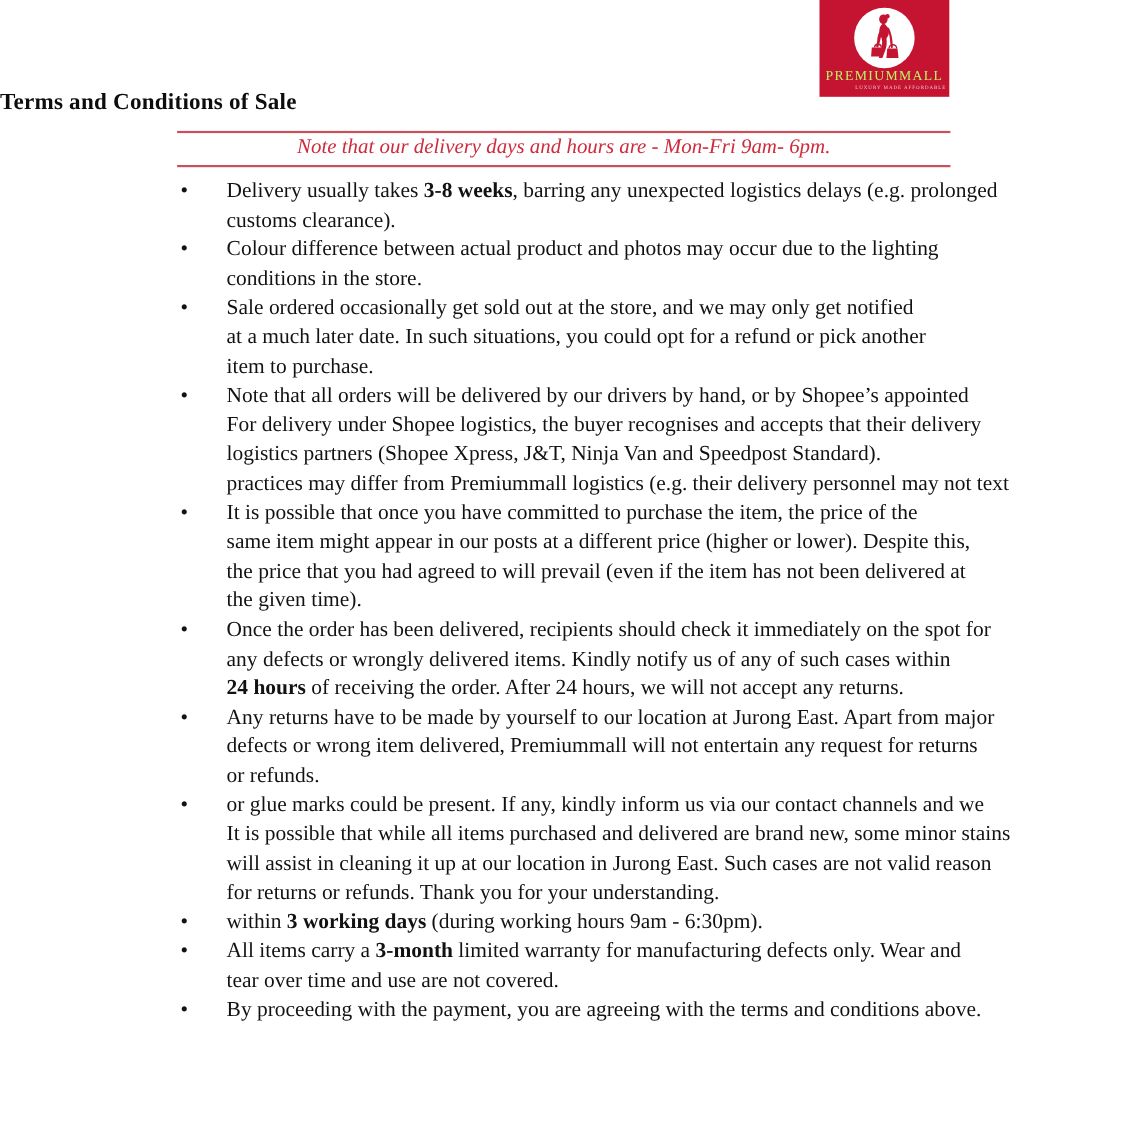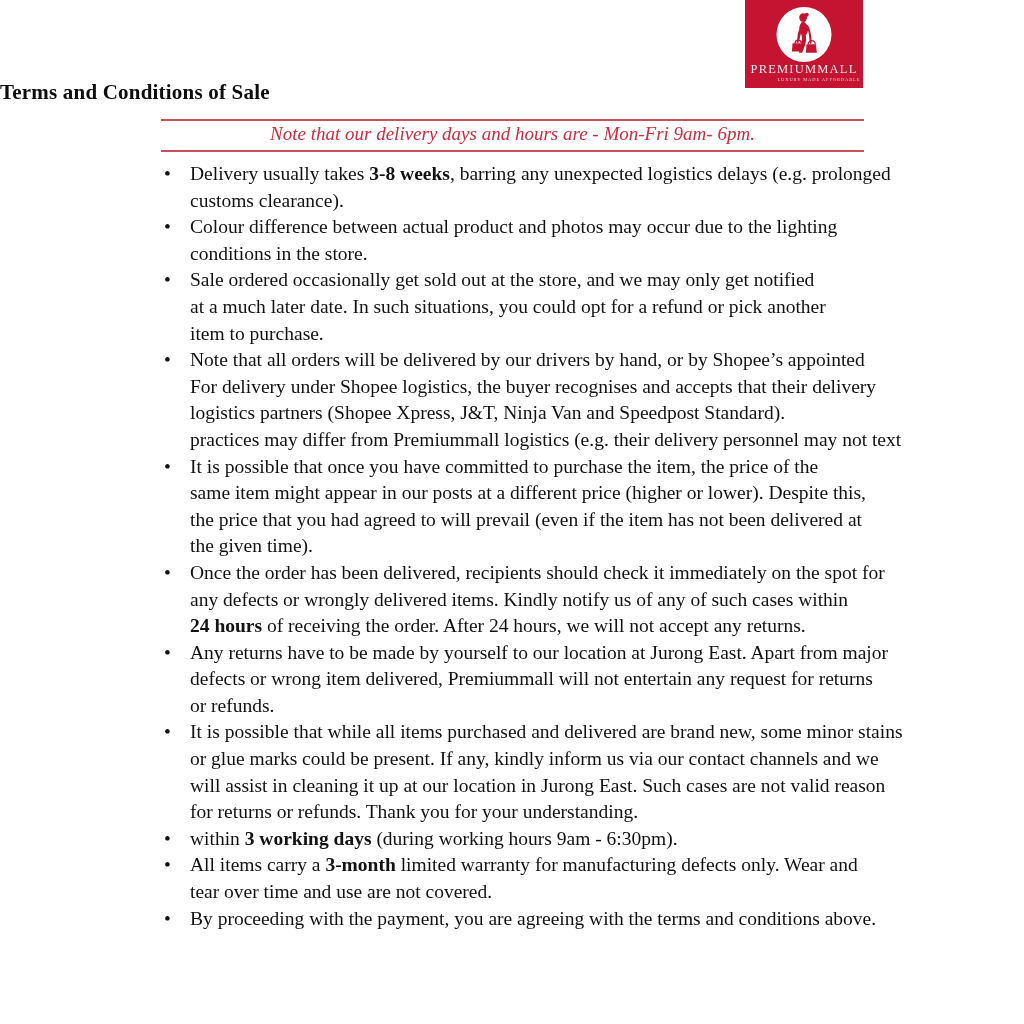--- a/index.html
+++ b/index.html
@@ -18,21 +18,21 @@
     background:var(--accent,#C41431);
     text-align:center;
   }
   .logo-circle{
     position:absolute;left:50%;top:7px;transform:translateX(-50%);
     width:55px;height:55px;border-radius:50%;background:#fff;overflow:hidden;
   }
   .logo-circle svg{display:block;width:55px;height:55px;}
   .logo-brand{
     position:absolute;left:0;right:0;top:62px;
-    color:#e5e5e5;font-size:12.5px;letter-spacing:1.2px;white-space:nowrap;
+    color:#bef264;font-size:12.5px;letter-spacing:1.2px;white-space:nowrap;
   }
   .logo-tagline{
     position:absolute;left:0;right:0;top:77px;
     color:#f3c9cf;font-size:10px;letter-spacing:2px;white-space:nowrap;
     transform:scale(0.45);transform-origin:50% 0;
   }
 
   
   .title{
     position:absolute;left:0;top:80px;width:100%;
@@ -55,21 +55,21 @@
     position:absolute;left:161px;top:161px;width:712px;
     font-size:19.5px;line-height:26.6px;
   }
   .term-item{display:flex;align-items:flex-start;}
   .bullet{
     flex:0 0 26px;width:26px;
     text-align:left;padding-left:3px;
     font-size:19.5px;line-height:26.6px;
   }
   .term-content{flex:1 1 auto;min-width:0;}
-  .tline{white-space:nowrap;}
+  .tline{white-space:nowrap;margin-left:16px;}
   .term-content b{font-weight:bold;}
 </style>
 </head>
 <body>
 
 <div class="page">
 
   <div class="logo">
     <div class="logo-circle">
       <svg viewBox="0 0 60 60" aria-hidden="true">
@@ -149,22 +149,22 @@
         <span class="bullet">•</span>
         <div class="term-content">
           <div class="tline">Any returns have to be made by yourself to our location at Jurong East. Apart from major</div>
           <div class="tline">defects or wrong item delivered, Premiummall will not entertain any request for returns</div>
           <div class="tline">or refunds.</div>
         </div>
       </div>
       <div class="term-item">
         <span class="bullet">•</span>
         <div class="term-content">
+          <div class="tline">or glue marks could be present. If any, kindly inform us via our contact channels and we</div>
           <div class="tline">It is possible that while all items purchased and delivered are brand new, some minor stains</div>
-          <div class="tline">or glue marks could be present. If any, kindly inform us via our contact channels and we</div>
           <div class="tline">will assist in cleaning it up at our location in Jurong East. Such cases are not valid reason</div>
           <div class="tline">for returns or refunds. Thank you for your understanding.</div>
         </div>
       </div>
       <div class="term-item">
         <span class="bullet">•</span>
         <div class="term-content">
           <div class="tline">within <b>3 working days</b> (during working hours 9am - 6:30pm).</div>
         </div>
       </div>

